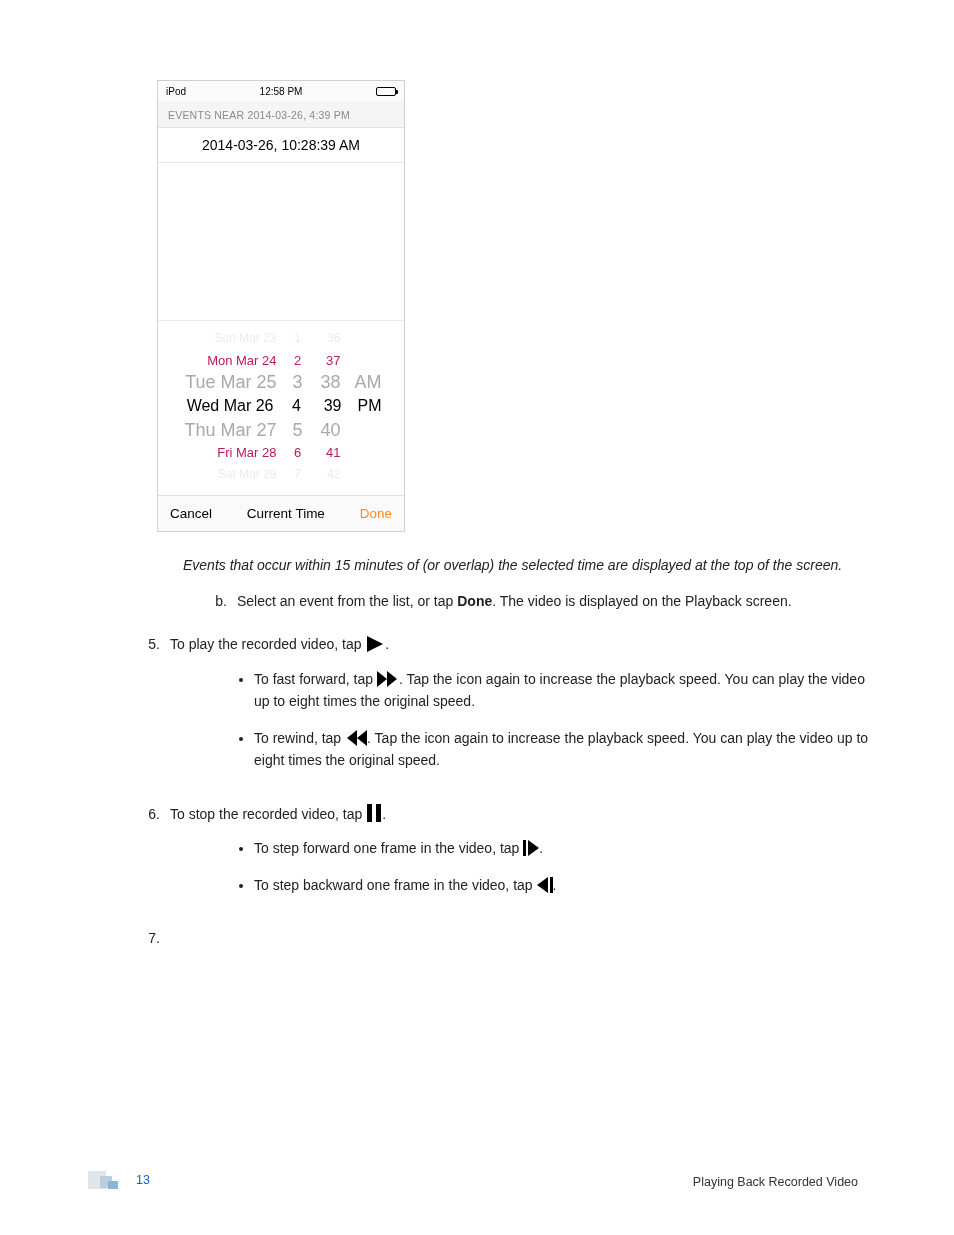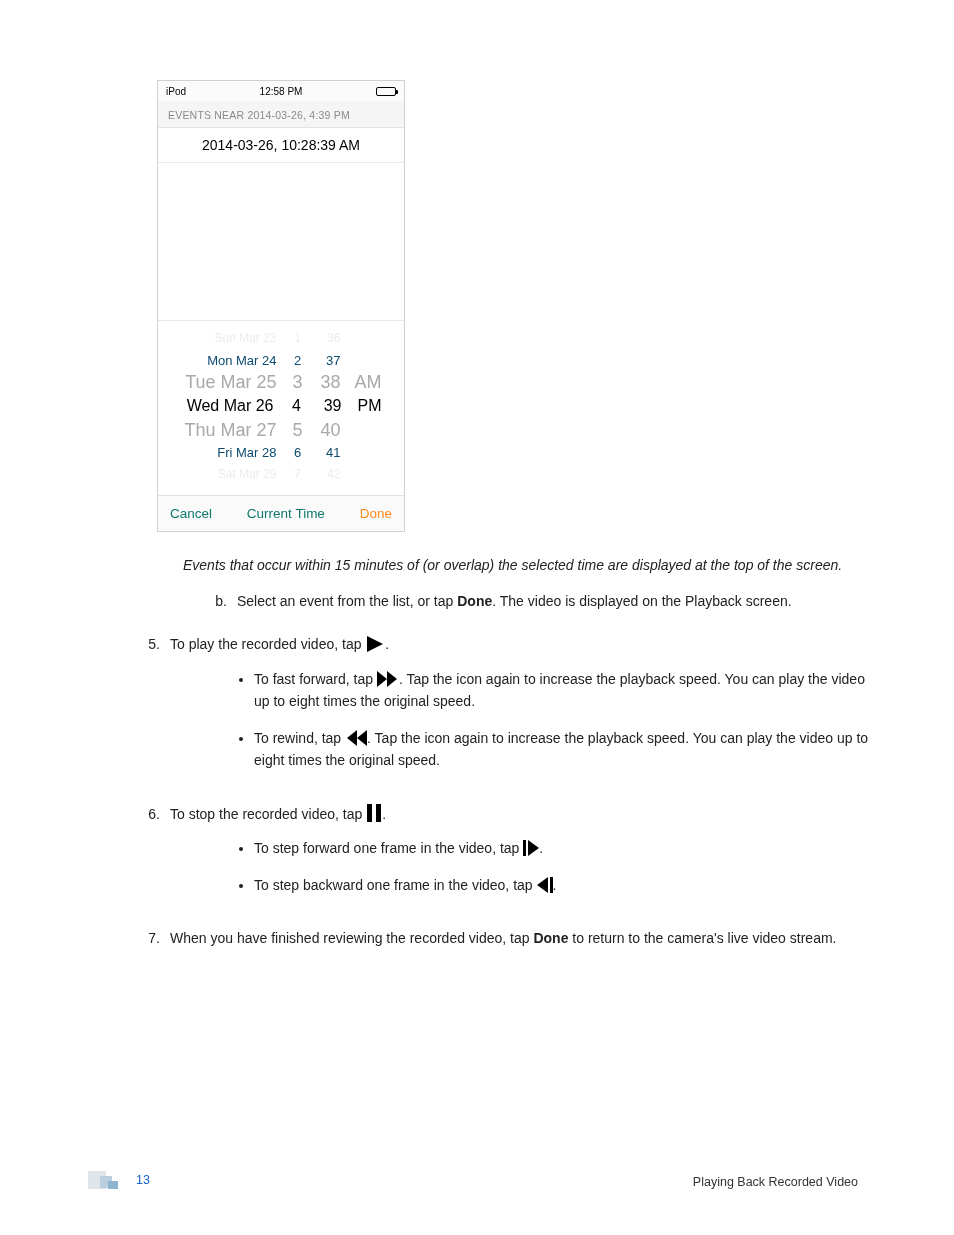--- a/index.html
+++ b/index.html
@@ -77,34 +77,34 @@
     justify-content:center;
     gap: 14px;
     font-size: 18px;
     color:#c8c8cc;
     height: 22px;
   }
   .picker-row .day { width: 95px; text-align:right; }
   .picker-row .h { width: 14px; text-align:center; }
   .picker-row .m { width: 22px; text-align:right; }
   .picker-row .ap { width: 26px; text-align:left; }
-  .picker-row.r-2, .picker-row.r2 { color:#0c4a6e; font-size:13px; }
+  .picker-row.r-2, .picker-row.r2 { color:#be185d; font-size:13px; }
   .picker-row.r-3, .picker-row.r3 { color:#ececee; font-size:12px; }
   .picker-row.r-1, .picker-row.r1 { color:#a9a9ad; }
   .picker-row.sel { color:#000; font-size:16px; height:26px;gap:16px;}
   .picker-toolbar {
     display:flex;
     justify-content:space-between;
     align-items:center;
     padding: 10px 12px;
     border-top:1px solid #e2e2e2;
     background:#fafafa;
     font-size:13.5px;
   }
-  .picker-toolbar .blue { color:#0f766e; cursor:pointer; }
+  .picker-toolbar .blue { color:#000000; cursor:pointer; }
   .picker-toolbar .orange { color:#ff8a1c; cursor:pointer; font-weight:500; }
 
   .body-text { margin-left: 103px; margin-top: 23px; line-height: 1.55; max-width: 700px; font-style: italic;}
   ol.main { list-style: none; padding:0; margin-top: 22px; }
   ol.main > li { margin-bottom: 18px; display:flex; gap: 10px; line-height:1.55;}
   .num { width: 80px; text-align:right; flex-shrink:0; }
   .content { flex:1; }
   .sub-b { margin-left: 103px; margin-top: 14px; display:flex; gap:10px; line-height:1.55;}
   .blabel { width: 44px; text-align:right; flex-shrink:0; }
   ul.bullets { list-style: disc; padding-left: 20px; margin-left: 64px; margin-top:12px; }
@@ -255,23 +255,20 @@
                 <polygon points="11,0 0,8 11,16" fill="#000"></polygon>
                 <rect x="13" y="0" width="3" height="16" fill="#000"></rect>
               </svg><span>.</span>
           </li>
         </ul>
       </div>
     </li>
 
     <li>
       <span class="num">7.</span>
-      <div class="content">
-        <span>When you have finished reviewing the recorded video, tap </span><b>Done</b><span> to return to the camera's live video stream.</span>
-      </div>
     </li>
   </ol>
 </div>
 
 <div class="footer">
   <div class="footer-left">
     <div class="logo-block">
       <div class="a"></div>
         <div class="b"></div>
         <div class="c"></div>

